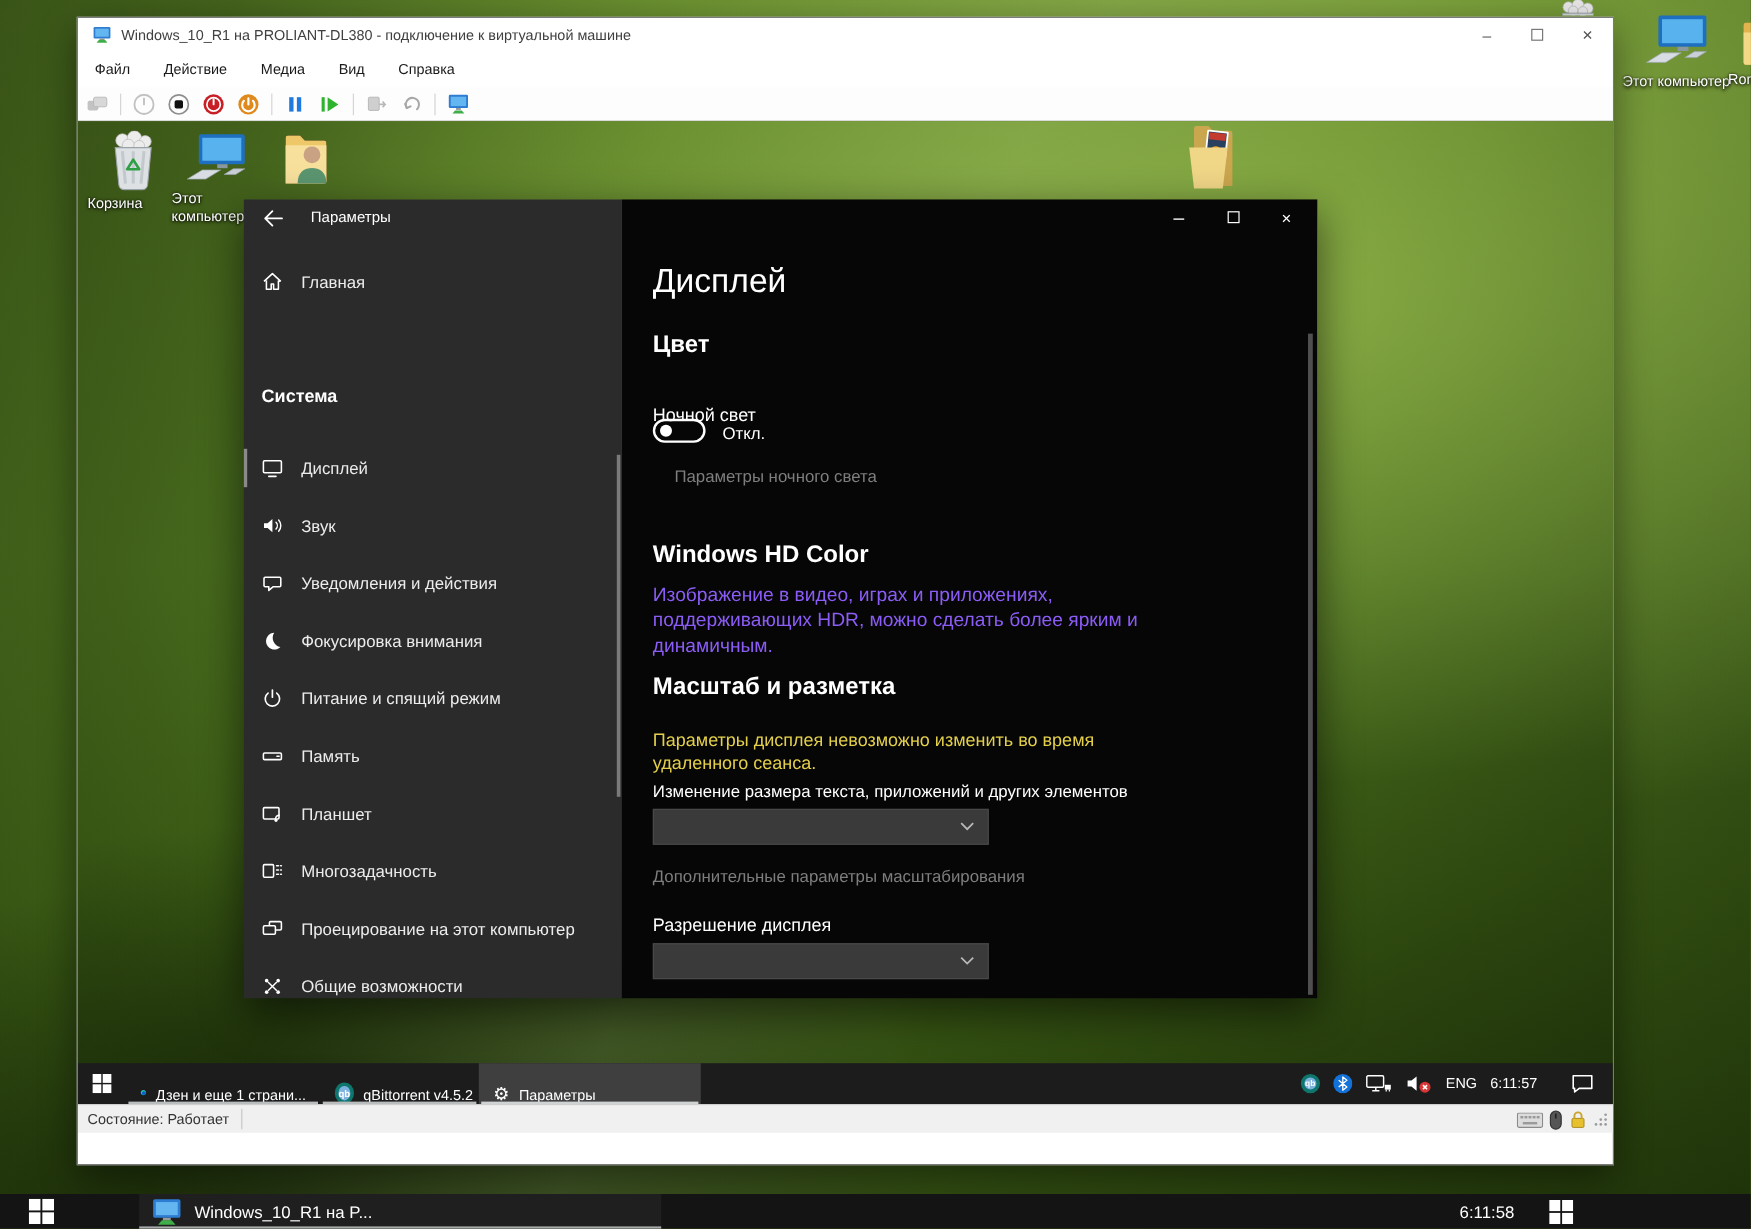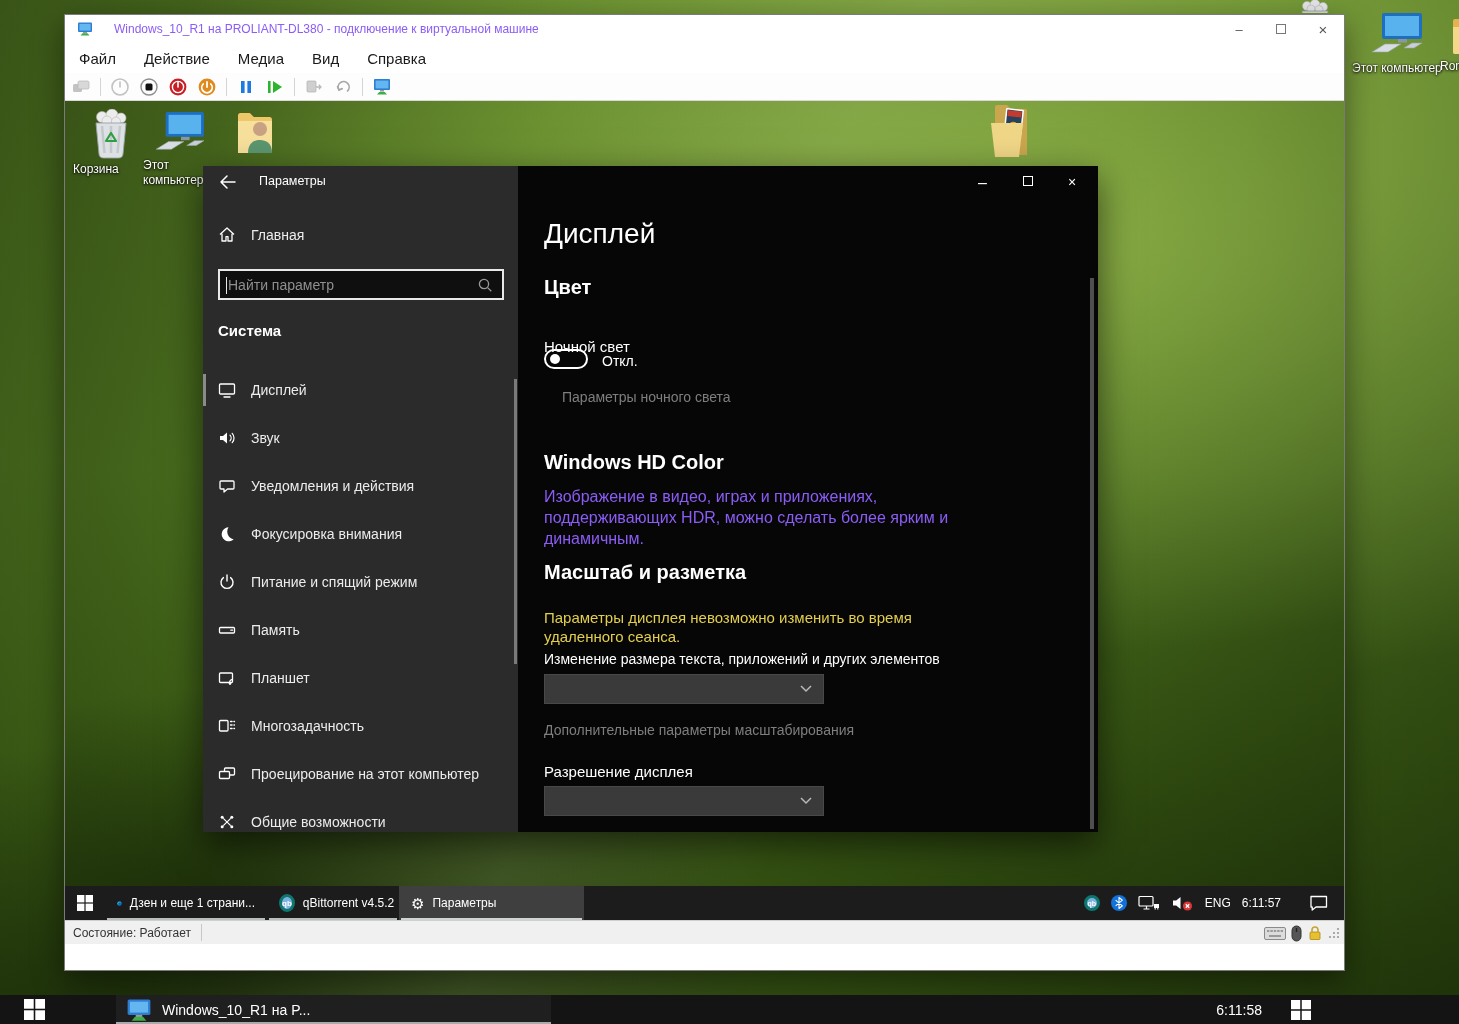--- a/index.html
+++ b/index.html
@@ -9,38 +9,38 @@
 .wall{background-color:#4e731f;background-image:
  radial-gradient(120% 90% at 75% 18%, rgba(173,206,92,.6), rgba(173,206,92,0) 55%),
  linear-gradient(115deg, rgba(10,20,2,.42) 0%, rgba(10,20,2,0) 30%, rgba(235,245,200,.12) 48%, rgba(10,20,2,0) 64%, rgba(10,20,2,.45) 100%),
  radial-gradient(55% 38% at 15% 98%, rgba(8,16,2,.55), rgba(8,16,2,0) 70%),
  linear-gradient(180deg,#5b8226 0%,#527a22 45%,#3e6016 78%,#2f4a10 100%)}
 .dlabel{color:#fff;font-size:12px;text-align:left;text-shadow:0 1px 3px rgba(0,0,0,.95),0 0 2px rgba(0,0,0,.8);line-height:1.25}
 .deskicon{display:flex;flex-direction:column;align-items:center;gap:3px}
 
 .vmcwin{left:64px;top:14px;width:1281px;height:957px;background:#fff;border:1px solid #7b7b7b;box-shadow:0 10px 30px rgba(0,0,0,.45)}
 .vmc-titlebar{left:0;top:0;width:100%;height:28px;background:#fff;display:flex;align-items:center}
-.vmc-title{font-size:12px;color:#8b5cf6;margin-left:21px;white-space:nowrap}
+.vmc-title{font-size:12px;color:#404040;margin-left:8px;white-space:nowrap}
 .vmc-ctrls{position:absolute;right:14px;top:0;height:28px;display:flex;align-items:center;gap:30px;color:#555;font-size:13px}
 .vmc-ctrls span{width:14px;text-align:center;cursor:default}
 .vmc-menubar{left:0;top:28px;width:100%;height:30px;background:#fff;display:flex;align-items:center;padding-left:12px;gap:24px}
-.menu-item{font-size:15px;color:#1a1a1a;padding:3px 2px}
+.menu-item{font-size:12px;color:#1a1a1a;padding:3px 2px}
 .vmc-toolbar{left:0;top:58px;width:100%;height:28px;background:#fdfdfd;border-bottom:1px solid #d9d9d9;display:flex;align-items:center;padding-left:6px;gap:9px}
 .tbico{width:20px;height:20px;display:flex;align-items:center;justify-content:center}
 .tbsep{width:1px;height:18px;background:#d5d5d5}
 .vmc-status{left:0;top:905px;width:100%;height:24px;background:#f0f0f0;border-top:1px solid #cfcfcf;display:flex;align-items:center}
 .vmc-status-text{font-size:12px;color:#333;margin-left:8px}
 .vmc-status-sep{width:1px;height:17px;background:#c8c8c8;margin-left:10px}
 .status-right{position:absolute;right:4px;top:0;height:24px;display:flex;align-items:center;gap:5px}
 
 .vmscreen{left:0;top:86px;width:1279px;height:819px;overflow:hidden}
 
 .vmtaskbar{left:0;top:785px;width:1279px;height:34px;background:#1c1c1c;display:flex;align-items:stretch}
 .tb-start{width:40px;display:flex;align-items:center;justify-content:center}
-.tb-btn{display:flex;align-items:center;gap:8px;padding:0 12px;position:relative;color:#fff;font-size:12px;white-space:nowrap}
+.tb-btn{display:flex;align-items:flex-end;gap:8px;padding:0 12px;position:relative;color:#fff;font-size:12px;white-space:nowrap}
 .tb-btn .ul{position:absolute;left:2px;right:2px;bottom:0;height:2px;background:#b9bdbd}
 .tb-btn.active{background:#3f3f3f}
 .tb-tray{position:absolute;right:16px;top:0;height:34px;display:flex;align-items:center;gap:11px;color:#fff;font-size:12px}
 .qbdot{width:16px;height:16px;border-radius:50%;background:#7db3e0;border:3px solid #0f766e;color:#fff;font-size:7px;font-weight:bold;display:flex;align-items:center;justify-content:center}
 
 .setwin{left:138px;top:65px;width:895px;height:666px;box-shadow:0 12px 34px rgba(0,0,0,.6);overflow:hidden}
 .set-side{position:absolute;left:0;top:0;width:315px;height:666px;background:#2b2b2b}
 .set-main{position:absolute;left:315px;top:0;width:580px;height:666px;background:#060606}
 .set-ctrls{position:absolute;top:8px;color:#fff}
 .nav-item{position:absolute;left:0;width:315px;height:48px;display:flex;align-items:center;gap:15px;padding-left:15px;color:#ececec;font-size:14px}
@@ -254,28 +254,20 @@
           </svg>
           <div class="abs" style="left:56px;top:8px;color:#fff;font-size:12.5px">Параметры</div>
 
           <div class="abs" style="left:15px;top:60px;display:flex;align-items:center;gap:15px">
             <svg width="18" height="17" viewBox="0 0 18 17">
               <path d="M2 8.5L9 2l7 6.5M4 7.8V15h4v-4.4h2V15h4V7.8" fill="none" stroke="#fff" stroke-width="1.3" stroke-linejoin="round"></path>
             </svg>
             <span style="color:#ececec;font-size:14px">Главная</span>
           </div>
 
-          <div class="searchbox">
-            <span class="caret"></span>
-            <input type="text" placeholder="Найти параметр" style="">
-            <svg width="16" height="16" viewBox="0 0 16 16" style="margin-right:9px">
-              <circle cx="7" cy="7" r="4.6" fill="none" stroke="#9a9a9a" stroke-width="1.3"></circle>
-              <path d="M10.6 10.6L14.3 14.3" stroke="#9a9a9a" stroke-width="1.3"></path>
-            </svg>
-          </div>
 
           <div class="abs" style="left:15px;top:156px;color:#fff;font-size:15px;font-weight:bold">Система</div>
 
           <div class="abs" style="left:0;top:208px;width:3px;height:32px;background:#8a8a8a"></div>
 
           <div class="nav-item" style="top:200px">
             <svg width="18" height="18" viewBox="0 0 18 18">
                 <rect x="1.5" y="3" width="15" height="10" rx="1" fill="none" stroke="#fff" stroke-width="1.3"></rect>
                 <path d="M6 16h6" stroke="#fff" stroke-width="1.3" stroke-linecap="round"></path>
               </svg>

